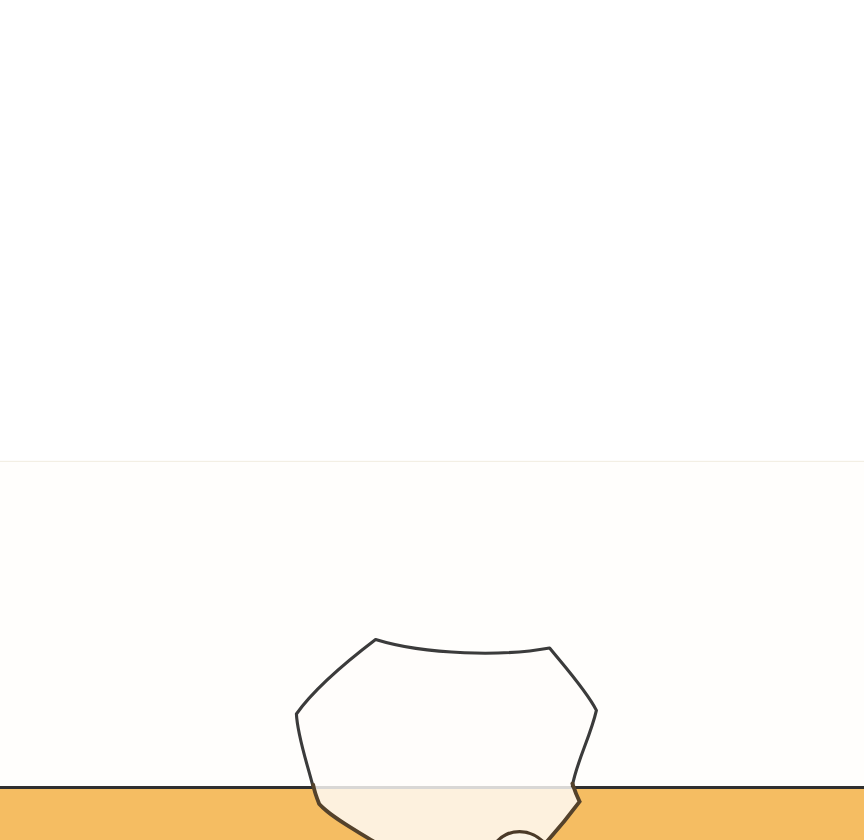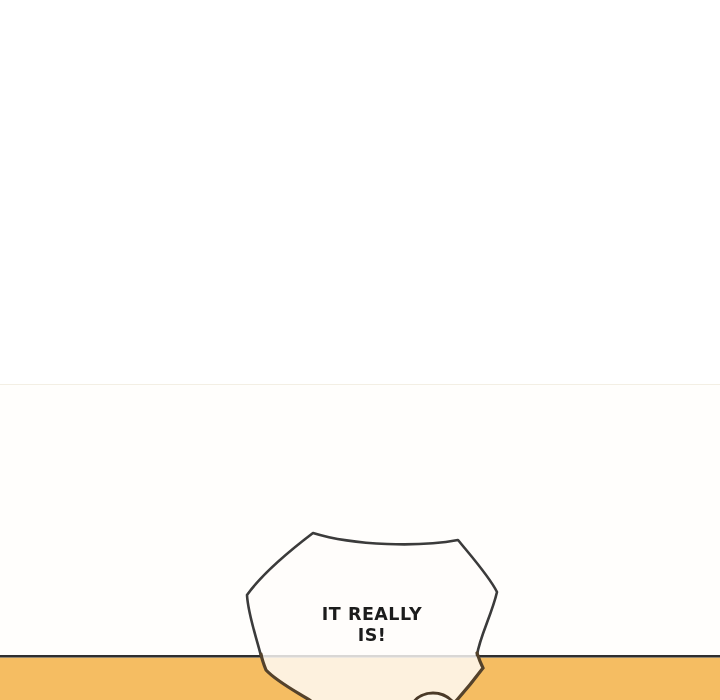--- a/index.html
+++ b/index.html
@@ -73,18 +73,14 @@
 
     <path d="M261,656 C256,636 248,614 247,595 C262,574 288,552 313,533 C355,546 420,547 458,540 C471,556 489,576 497,592 C492,614 480,636 477,655" fill="none" stroke="#3B3B3B" stroke-width="2.6" stroke-linecap="round" stroke-linejoin="round"></path>
 
     <path d="M261,654 C262,660 264,665 266,670 C276,681 295,691 311,701" fill="none" stroke="#54422B" stroke-width="3.2" stroke-linecap="round"></path>
 
     <path d="M477,653 C479,659 481,664 483,668 C474,680 465,691 456,701" fill="none" stroke="#54422B" stroke-width="3.2" stroke-linecap="round"></path>
 
     <path d="M413,703 C417,696.5 425,693 433,693 C441,693 449,697 454,703 L454,706 L413,706 Z" fill="#FBF4E6" stroke="#4A3A28" stroke-width="2.8"></path>
   </svg>
 
-  <div class="bubble-text">
-    <span>IT REALLY</span>
-    <span>IS!</span>
-  </div>
 
 </div>
 
 </body></html>

